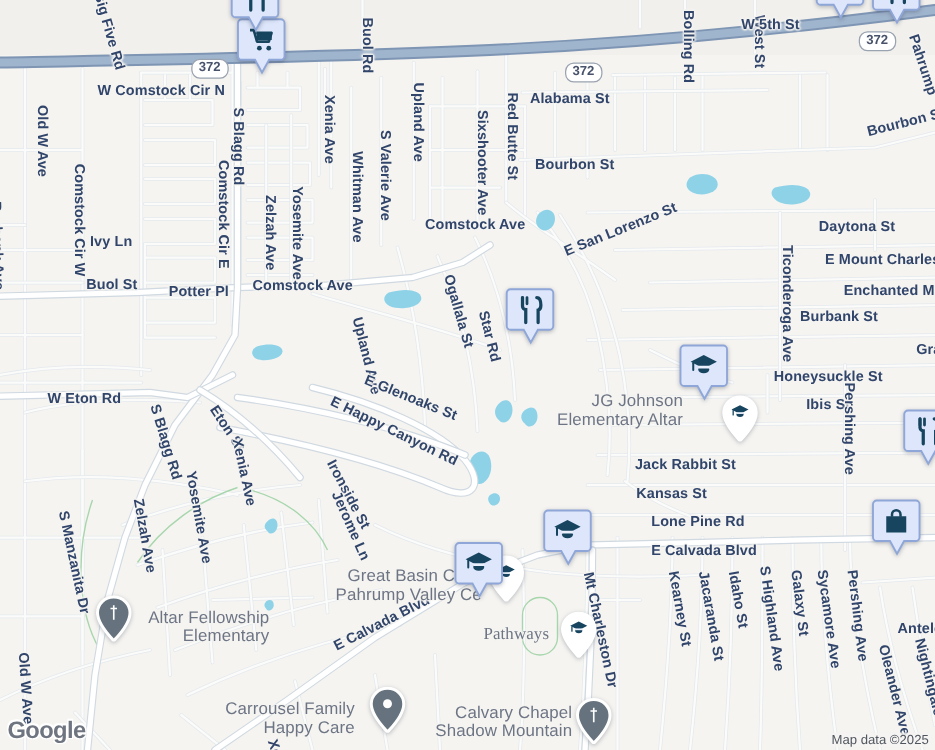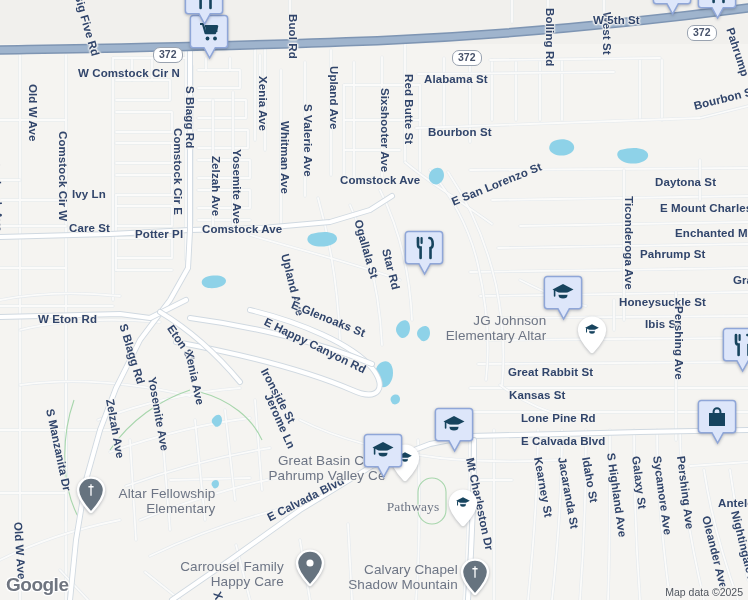--- a/index.html
+++ b/index.html
@@ -440,21 +440,21 @@
   </svg>
 
   <div id="street-labels">
       <div class="lbl" style="left: 78px; top: 67px; transform: rotate(0deg);">W Comstock Cir N</div>
       <div class="lbl" style="left: 33px; top: 78px; transform: rotate(90deg);">Old W Ave</div>
       <div class="lbl" style="left: 78px; top: -12px; transform: rotate(74deg);">Big Five Rd</div>
       <div class="lbl" style="left: 190px; top: 80px; transform: rotate(90deg);">S Blagg Rd</div>
       <div class="lbl" style="left: 63px; top: 125px; transform: rotate(90deg);">Comstock Cir W</div>
       <div class="lbl" style="left: 178px; top: 122px; transform: rotate(90deg);">Comstock Cir E</div>
       <div class="lbl" style="left: 72px; top: 188px; transform: rotate(0deg);">Ivy Ln</div>
-      <div class="lbl" style="left: 69px; top: 222px; transform: rotate(0deg);">Care St</div>
+      <div class="lbl" style="left: 69px; top: 222px; transform: rotate(0deg);">Buol St</div>
       <div class="lbl" style="left: 135px; top: 228px; transform: rotate(0deg);">Potter Pl</div>
       <div class="lbl" style="left: 216px; top: 150px; transform: rotate(90deg);">Zelzah Ave</div>
       <div class="lbl" style="left: 237px; top: 143px; transform: rotate(90deg);">Yosemite Ave</div>
       <div class="lbl" style="left: 285px; top: 115px; transform: rotate(90deg);">Whitman Ave</div>
       <div class="lbl" style="left: 308px; top: 98px; transform: rotate(90deg);">S Valerie Ave</div>
       <div class="lbl" style="left: 263px; top: 70px; transform: rotate(90deg);">Xenia Ave</div>
       <div class="lbl" style="left: 293px; top: 8px; transform: rotate(90deg);">Buol Rd</div>
       <div class="lbl" style="left: 334px; top: 60px; transform: rotate(90deg);">Upland Ave</div>
       <div class="lbl" style="left: 385px; top: 82px; transform: rotate(90deg);">Sixshooter Ave</div>
       <div class="lbl" style="left: 409px; top: 68px; transform: rotate(90deg);">Red Butte St</div>
@@ -465,21 +465,21 @@
       <div class="lbl" style="left: 607px; top: 6px; transform: rotate(90deg);">West St</div>
       <div class="lbl" style="left: 593px; top: 14px; transform: rotate(0deg);">W 5th St</div>
       <div class="lbl" style="left: 730px; top: 22px; transform: rotate(72deg);">Pahrump</div>
       <div class="lbl" style="left: 340px; top: 174px; transform: rotate(0deg);">Comstock Ave</div>
       <div class="lbl" style="left: 202px; top: 223px; transform: rotate(0deg);">Comstock Ave</div>
       <div class="lbl" style="left: 452px; top: 196px; transform: rotate(-22deg);">E San Lorenzo St</div>
       <div class="lbl" style="left: 629px; top: 190px; transform: rotate(90deg);">Ticonderoga Ave</div>
       <div class="lbl" style="left: 655px; top: 176px; transform: rotate(0deg);">Daytona St</div>
       <div class="lbl" style="left: 660px; top: 202px; transform: rotate(0deg);">E Mount Charleston</div>
       <div class="lbl" style="left: 675px; top: 227px; transform: rotate(0deg);">Enchanted Me</div>
-      <div class="lbl" style="left: 640px; top: 248px; transform: rotate(0deg);">Pahrump St</div>
+      <div class="lbl" style="left: 640px; top: 248px; transform: rotate(0deg);">Burbank St</div>
       <div class="lbl" style="left: 733px; top: 274px; transform: rotate(0deg);">Gra</div>
       <div class="lbl" style="left: 619px; top: 296px; transform: rotate(0deg);">Honeysuckle St</div>
       <div class="lbl" style="left: 645px; top: 318px; transform: rotate(0deg);">Ibis St</div>
       <div class="lbl" style="left: 679px; top: 300px; transform: rotate(90deg);">Pershing Ave</div>
       <div class="lbl" style="left: 358px; top: 214px; transform: rotate(74deg);">Ogallala St</div>
       <div class="lbl" style="left: 386px; top: 243px; transform: rotate(76deg);">Star Rd</div>
       <div class="lbl" style="left: 285px; top: 248px; transform: rotate(76deg);">Upland Ave</div>
       <div class="lbl" style="left: 38px; top: 313px; transform: rotate(0deg);">W Eton Rd</div>
       <div class="lbl" style="left: 123px; top: 318px; transform: rotate(73deg);">S Blagg Rd</div>
       <div class="lbl" style="left: 170px; top: 320px; transform: rotate(56deg);">Eton St</div>
@@ -488,21 +488,21 @@
       <div class="lbl" style="left: 264px; top: 363px; transform: rotate(62deg);">Ironside St</div>
       <div class="lbl" style="left: 268px; top: 388px; transform: rotate(66deg);">Jerome Ln</div>
       <div class="lbl" style="left: 189px; top: 345px; transform: rotate(78deg);">Xenia Ave</div>
       <div class="lbl" style="left: 152px; top: 371px; transform: rotate(80deg);">Yosemite Ave</div>
       <div class="lbl" style="left: 110px; top: 393px; transform: rotate(80deg);">Zelzah Ave</div>
       <div class="lbl" style="left: 50px; top: 403px; transform: rotate(78deg);">S Manzanita Dr</div>
       <div class="lbl" style="left: 18px; top: 516px; transform: rotate(86deg);">Old W Ave</div>
       <div class="lbl" style="left: 268px; top: 512px; transform: rotate(-27deg);">E Calvada Blvd</div>
       <div class="lbl" style="left: 521px; top: 435px; transform: rotate(0deg);">E Calvada Blvd</div>
       <div class="lbl" style="left: 217px; top: 586px; transform: rotate(72deg);">Xenia</div>
-      <div class="lbl" style="left: 508px; top: 366px; transform: rotate(0deg);">Great Rabbit St</div>
+      <div class="lbl" style="left: 508px; top: 366px; transform: rotate(0deg);">Jack Rabbit St</div>
       <div class="lbl" style="left: 509px; top: 389px; transform: rotate(0deg);">Kansas St</div>
       <div class="lbl" style="left: 521px; top: 412px; transform: rotate(0deg);">Lone Pine Rd</div>
       <div class="lbl" style="left: 470px; top: 452px; transform: rotate(78deg);">Mt Charleston Dr</div>
       <div class="lbl" style="left: 538px; top: 451px; transform: rotate(80deg);">Kearney St</div>
       <div class="lbl" style="left: 562px; top: 451px; transform: rotate(80deg);">Jacaranda St</div>
       <div class="lbl" style="left: 586px; top: 451px; transform: rotate(80deg);">Idaho St</div>
       <div class="lbl" style="left: 611px; top: 447px; transform: rotate(82deg);">S Highland Ave</div>
       <div class="lbl" style="left: 636px; top: 450px; transform: rotate(83deg);">Galaxy St</div>
       <div class="lbl" style="left: 657px; top: 450px; transform: rotate(82deg);">Sycamore Ave</div>
       <div class="lbl" style="left: 681px; top: 450px; transform: rotate(83deg);">Pershing Ave</div>

